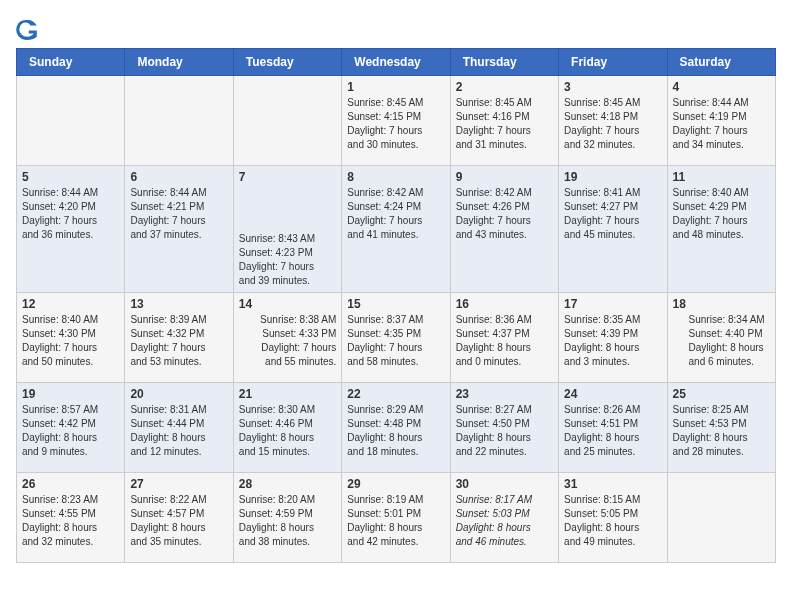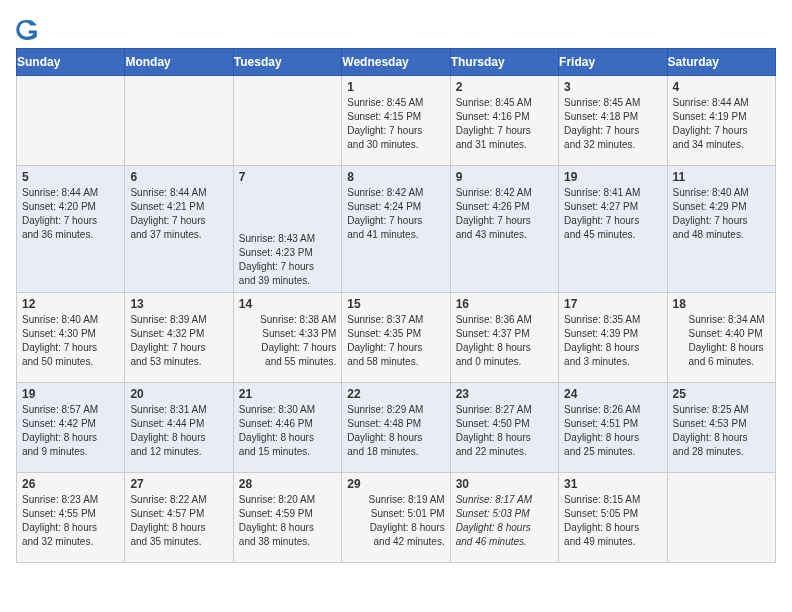--- a/index.html
+++ b/index.html
@@ -45,21 +45,21 @@
     table {
       width: 100%;
       border-collapse: collapse;
       table-layout: fixed;
     }
     thead tr th {
       background-color: #3a6bbf;
       color: #fff;
       font-size: 12px;
       font-weight: bold;
-      padding: 6px 0;
+      padding: 6px 12px;
       text-align: left;
       border: 1px solid #2a5aaf;
     }
     tbody tr td {
       vertical-align: top;
       padding: 4px 5px;
       font-size: 10.5px;
       color: #333;
       border: 1px solid #ccc;
       height: 90px;
@@ -319,21 +319,21 @@
         </td>
         <td>
           <span class="day-number">28</span>
           <div class="day-info" style="white-space: pre-line;">Sunrise: 8:20 AM
 Sunset: 4:59 PM
 Daylight: 8 hours
 and 38 minutes.</div>
         </td>
         <td>
           <span class="day-number">29</span>
-          <div class="day-info" style="white-space: pre-line; text-align: right;">Sunrise: 8:19 AM
+          <div class="day-info" style="white-space: pre-line;">Sunrise: 8:19 AM
 Sunset: 5:01 PM
 Daylight: 8 hours
 and 42 minutes.</div>
         </td>
         <td>
           <span class="day-number">30</span>
           <div class="day-info" style="white-space: pre-line; font-style: italic;">Sunrise: 8:17 AM
 Sunset: 5:03 PM
 Daylight: 8 hours
 and 46 minutes.</div>

